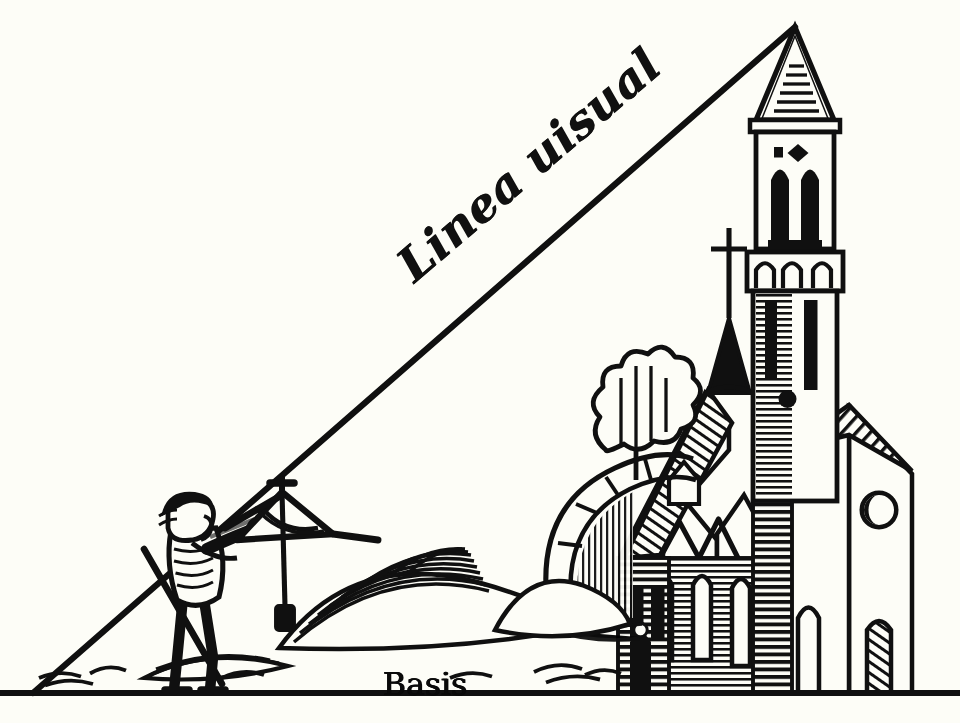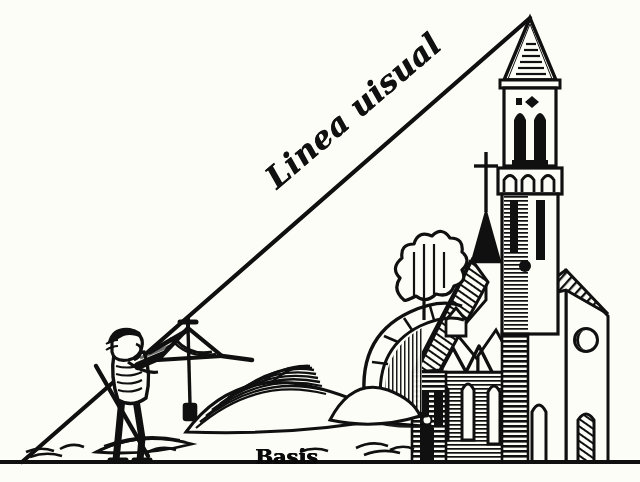--- a/index.html
+++ b/index.html
@@ -24,21 +24,21 @@
     font-style:italic;
     letter-spacing:0.5px;
     color:#101010;
     white-space:nowrap;
     text-shadow:0.6px 0 0 #101010;
   }
   #basis-label{
     left:255px;top:444px;
     font-family:"DejaVu Serif",serif;
     font-size:21px;
-    font-weight:700;
+    font-weight:400;
     color:#0a0a0a;
     white-space:nowrap;
     text-shadow:0.7px 0 0 #0a0a0a, 0 0.4px 0 #0a0a0a;
   }
 </style>
 </head>
 <body>
 
 <div id="stage">
 

